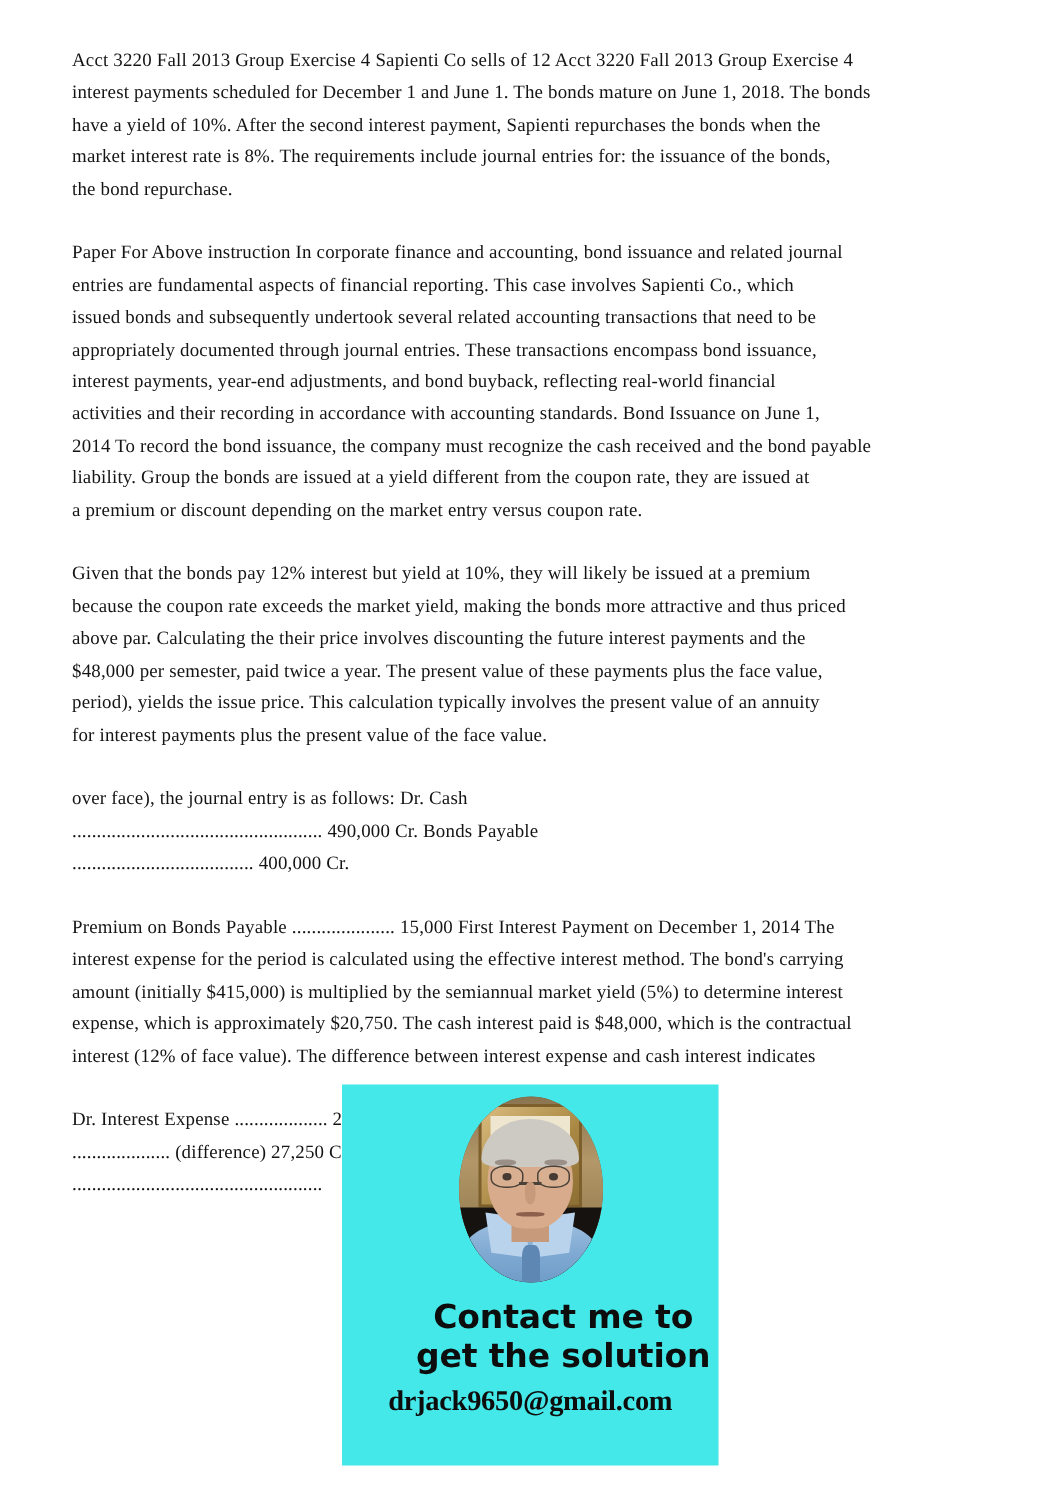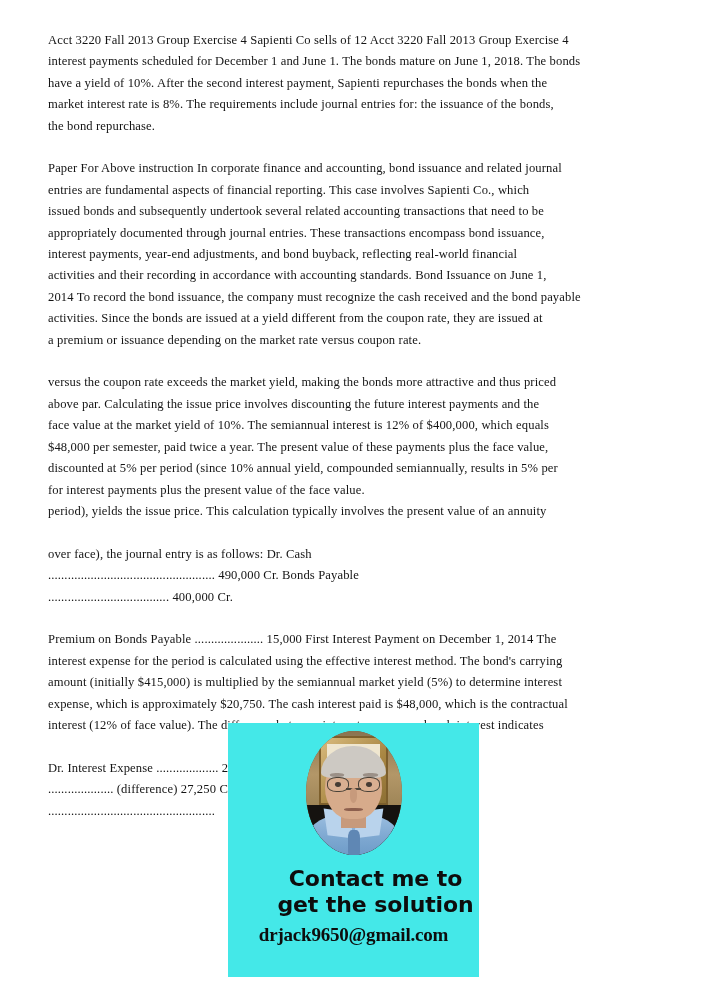--- a/index.html
+++ b/index.html
@@ -193,32 +193,31 @@
     </p>
 
     <p class="para">
       <span class="ln">Paper For Above instruction In corporate finance and accounting, bond issuance and related journal</span>
       <span class="ln">entries are fundamental aspects of financial reporting. This case involves Sapienti Co., which</span>
       <span class="ln">issued bonds and subsequently undertook several related accounting transactions that need to be</span>
       <span class="ln">appropriately documented through journal entries. These transactions encompass bond issuance,</span>
       <span class="ln">interest payments, year-end adjustments, and bond buyback, reflecting real-world financial</span>
       <span class="ln">activities and their recording in accordance with accounting standards. Bond Issuance on June 1,</span>
       <span class="ln">2014 To record the bond issuance, the company must recognize the cash received and the bond payable</span>
-      <span class="ln">activities. Since the bonds are issued at a yield different from the coupon rate, they are issued at</span>
-      <span class="ln">a premium or issuance depending on the market rate versus coupon rate.</span>
-    </p>
-
-    <p class="para">
-      <span class="ln">versus the coupon rate exceeds the market yield, making the bonds more attractive and thus priced</span>
-      <span class="ln">above par. Calculating the issue price involves discounting the future interest payments and the</span>
-      <span class="ln">face value at the market yield of 10%. The semiannual interest is 12% of $400,000, which equals</span>
+      <span class="ln">liability. Group the bonds are issued at a yield different from the coupon rate, they are issued at</span>
+      <span class="ln">a premium or discount depending on the market entry versus coupon rate.</span>
+    </p>
+
+    <p class="para">
+      <span class="ln">Given that the bonds pay 12% interest but yield at 10%, they will likely be issued at a premium</span>
+      <span class="ln">because the coupon rate exceeds the market yield, making the bonds more attractive and thus priced</span>
+      <span class="ln">above par. Calculating the their price involves discounting the future interest payments and the</span>
       <span class="ln">$48,000 per semester, paid twice a year. The present value of these payments plus the face value,</span>
-      <span class="ln">discounted at 5% per period (since 10% annual yield, compounded semiannually, results in 5% per</span>
+      <span class="ln">period), yields the issue price. This calculation typically involves the present value of an annuity</span>
       <span class="ln">for interest payments plus the present value of the face value.</span>
-      <span class="ln">period), yields the issue price. This calculation typically involves the present value of an annuity</span>
     </p>
 
     <p class="para">
       <span class="ln">over face), the journal entry is as follows: Dr. Cash</span>
       <span class="ln">................................................... 490,000 Cr. Bonds Payable</span>
       <span class="ln">..................................... 400,000 Cr.</span>
     </p>
 
     <p class="para">
       <span class="ln">Premium on Bonds Payable ..................... 15,000 First Interest Payment on December 1, 2014 The</span>

